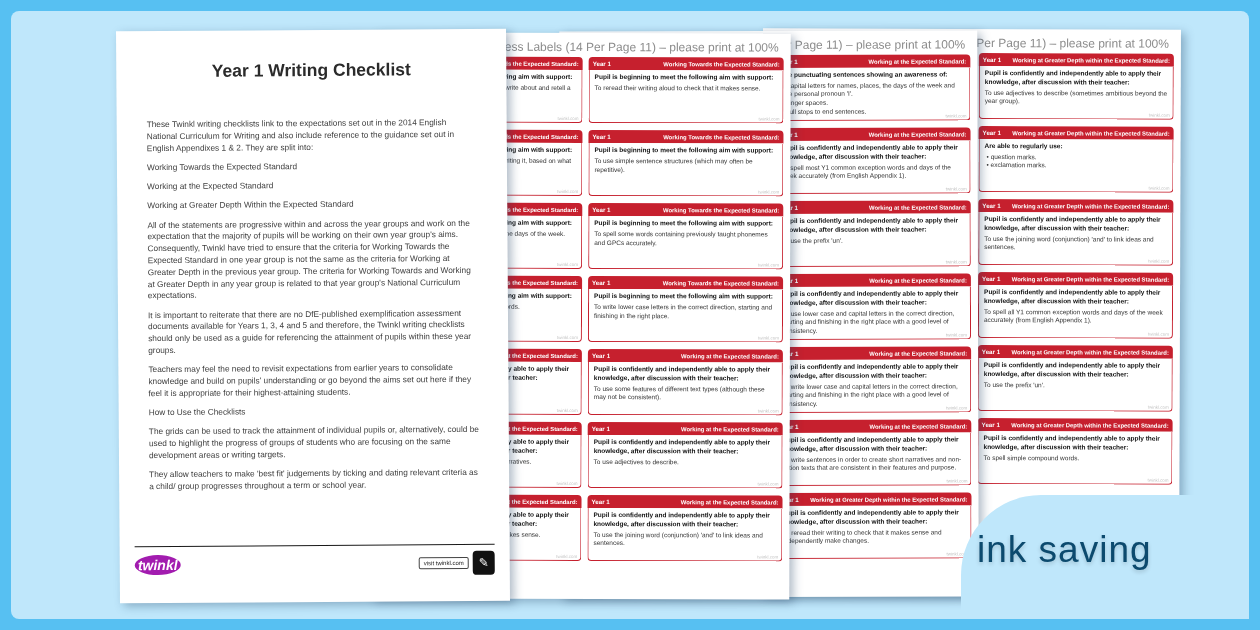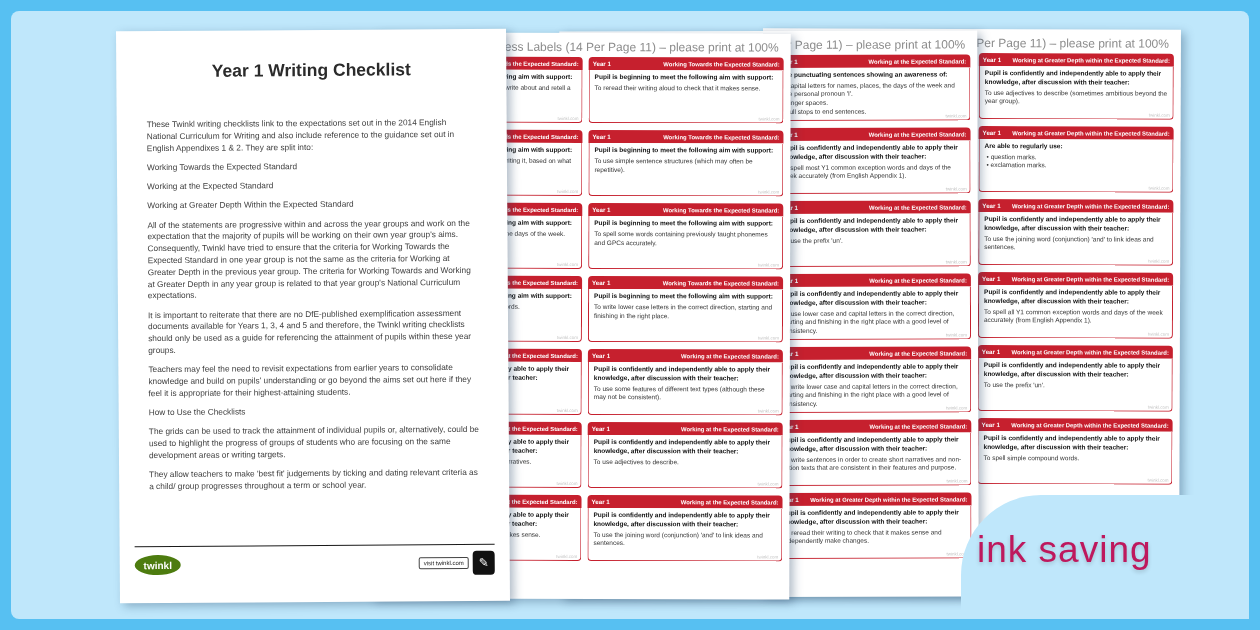--- a/index.html
+++ b/index.html
@@ -9,21 +9,21 @@
 
   
   .page{position:absolute;background:#ffffff;box-shadow:4px 3px 10px rgba(30,60,95,0.35);}
 
   
   #page1{left:118px;top:30px;width:390px;height:572px;z-index:40;transform:rotate(-0.4deg);}
   .p1-title{margin:30px 20px 0 20px;text-align:center;font-size:17.5px;font-weight:bold;color:#2b2b2b;}
   .p1-body{position:absolute;left:30px;right:28px;top:88px;font-size:8.3px;line-height:1.42;color:#3f3f3f;}
   .p1-body p{margin:0 0 7.5px 0;}
   .p1-footer{position:absolute;left:15px;right:15px;bottom:26px;border-top:1px solid #1a1a1a;padding-top:6px;display:flex;justify-content:space-between;align-items:center;}
-  .logo-oval{width:46px;height:20px;background:#4d7c0f;border-radius:50%;color:#fff;font-weight:bold;font-size:10px;display:flex;align-items:center;justify-content:center;}
+  .logo-oval{width:46px;height:20px;background:#a21caf;border-radius:50%;color:#fff;font-style:italic;font-weight:bold;font-size:14px;display:flex;align-items:center;justify-content:center;}
   .p1-footer-right{display:flex;align-items:center;gap:4px;}
   .visit-box{font-size:6px;color:#222;border:1px solid #444;border-radius:2px;padding:2px 4px;}
   .footer-icon{width:22px;height:24px;background:#111;border-radius:4px;color:#fff;font-size:12px;display:flex;align-items:center;justify-content:center;}
 
   
   .label-page{width:418px;height:566px;}
   #page2{left:372px;top:33px;z-index:30;transform:rotate(0.15deg);}
   #page3{left:560px;top:31px;z-index:20;transform:rotate(-0.15deg);}
   #page4{left:762px;top:29px;z-index:10;transform:rotate(0.2deg);}
   .page-header{position:absolute;top:7px;right:12px;font-size:12px;color:#8c8c8c;white-space:nowrap;}
@@ -36,21 +36,21 @@
   .card-standard{font-size:5.9px;font-weight:bold;}
   .card-body{position:relative;height:53px;box-sizing:border-box;border:1.5px solid #c6202e;border-top:none;border-radius:0 0 4px 4px;padding:3px 5px;background:#fff;overflow:hidden;}
   .card-lead{font-size:6.5px;font-weight:bold;color:#111;line-height:1.32;}
   .card-aim{font-size:6.5px;color:#333;margin-top:2.5px;line-height:1.32;}
   .card-bullets{margin:2px 0 0 2px;padding:0;list-style:none;font-size:6.5px;color:#333;line-height:1.35;}
   .card-bullets li::before{content:"• ";}
   .card-url{position:absolute;right:3px;bottom:1px;font-size:4.5px;color:#c4c4c4;}
 
   
   .eco-panel{position:absolute;right:11px;bottom:11px;width:288px;height:124px;background:#bfe7fb;border-top-left-radius:80px;z-index:50;}
-  .ink-saving{position:absolute;left:16px;top:34px;font-size:37px;color:#be185d;letter-spacing:1px;text-shadow:0 2px 4px rgba(0,0,0,0.18);}
+  .ink-saving{position:absolute;left:16px;top:34px;font-size:37px;color:#0c4a6e;letter-spacing:1px;text-shadow:0 2px 4px rgba(0,0,0,0.18);}
   .leaf-wrap{position:absolute;top:-14px;right:26px;width:92px;height:150px;}
   .leaf{position:absolute;top:6px;left:7px;width:76px;height:76px;background:#58a52d;border:4px solid #86c443;border-radius:0 50% 50% 50%;transform:rotate(45deg);box-shadow:0 2px 5px rgba(0,0,0,0.2);}
   .leaf-text{position:absolute;top:50px;left:0;width:92px;text-align:center;color:#fff;font-weight:bold;font-size:20px;}
   .stem{position:absolute;bottom:-2px;left:46px;width:7px;height:36px;background:#4e9626;border-radius:3px;transform:rotate(10deg);}
 </style>
 </head>
 <body>
 
 <div class="canvas">
   <div class="frame-inner"></div>

